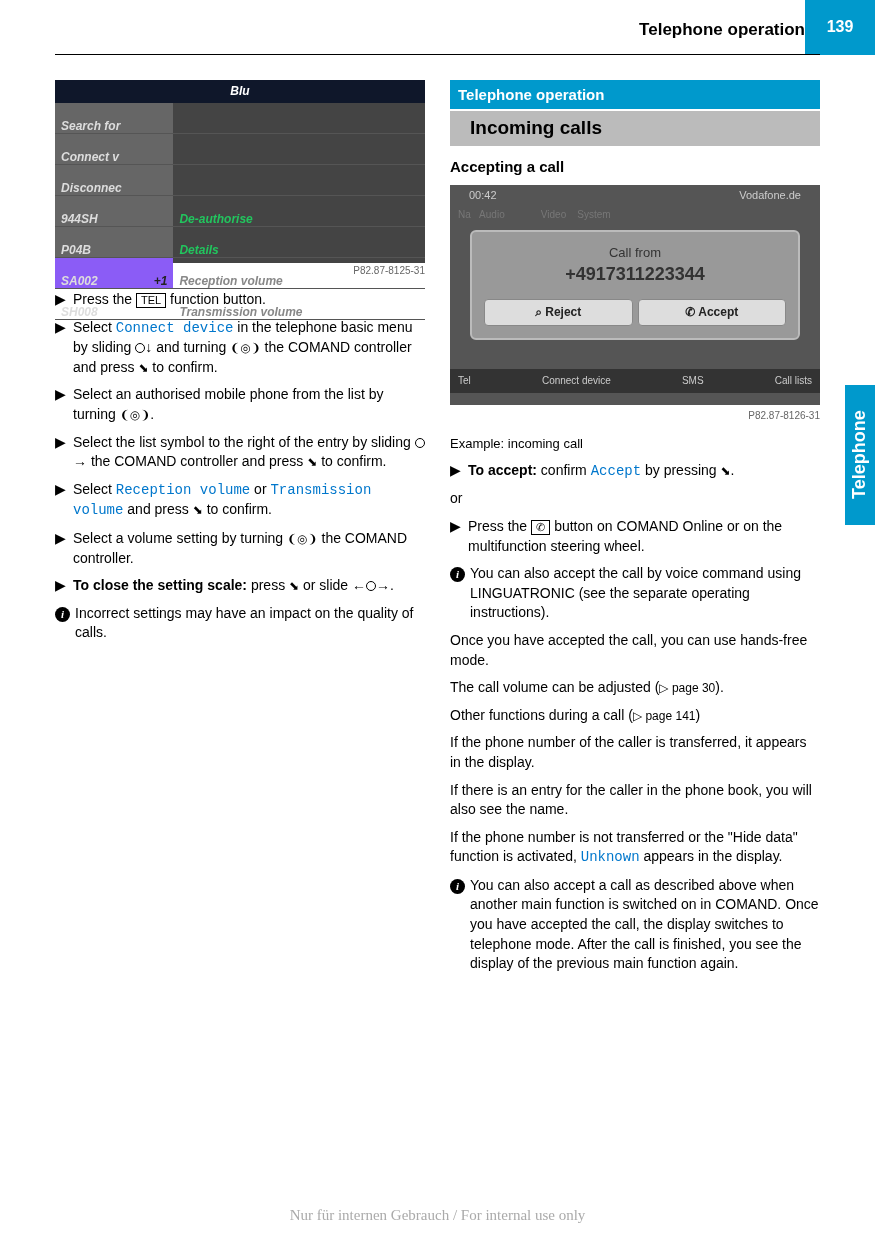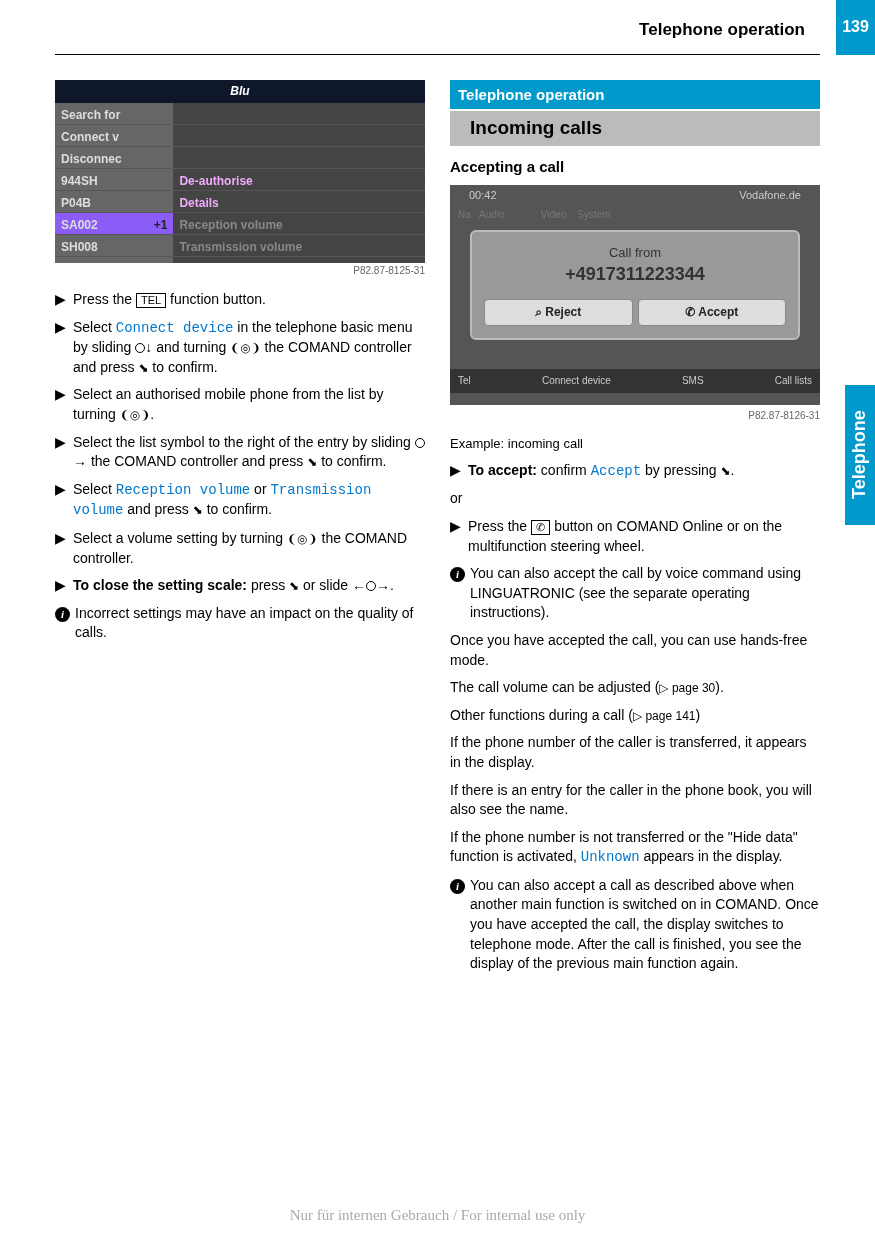--- a/index.html
+++ b/index.html
@@ -25,21 +25,21 @@
   position: absolute;
   right: 70px;
   top: 18px;
   font-weight: bold;
   font-size: 17px;
 }
 .page-number {
   position: absolute;
   right: 0;
   top: 0;
-  width: 39px;
+  width: 70px;
   height: 55px;
   background: #0099cc;
   color: #fff;
   font-weight: bold;
   font-size: 16px;
   display: flex;
   align-items: center;
   justify-content: center;
 }
 .header-rule {
@@ -102,36 +102,37 @@
 }
 .list-left {
   width: 32%;
   background: #666;
 }
 .list-right {
   width: 68%;
   background: #444;
 }
 .list-row {
-  padding: 4px 6px;
+  padding: 15px 6px;
   border-bottom: 1px solid #555;
   font-weight: bold;
   color: #ddd;
   font-size: 12px;
   height: 22px;
   overflow: hidden;
+  font-style: italic;
 }
 .list-left .list-row.active {
   background: #8b5cf6;
 }
 .list-right .list-row.dim {
   color: #888;
 }
 .list-right .list-row.br {
-  color: #f0abfc;
+  color: #22c55e;
 }
 .screenshot2 .st-top {
   padding: 3px 19px;
   color: #ccc;
   font-size: 11px;
   display: flex;
   justify-content: space-between;
 }
 .call-dialog {
   position: absolute;

